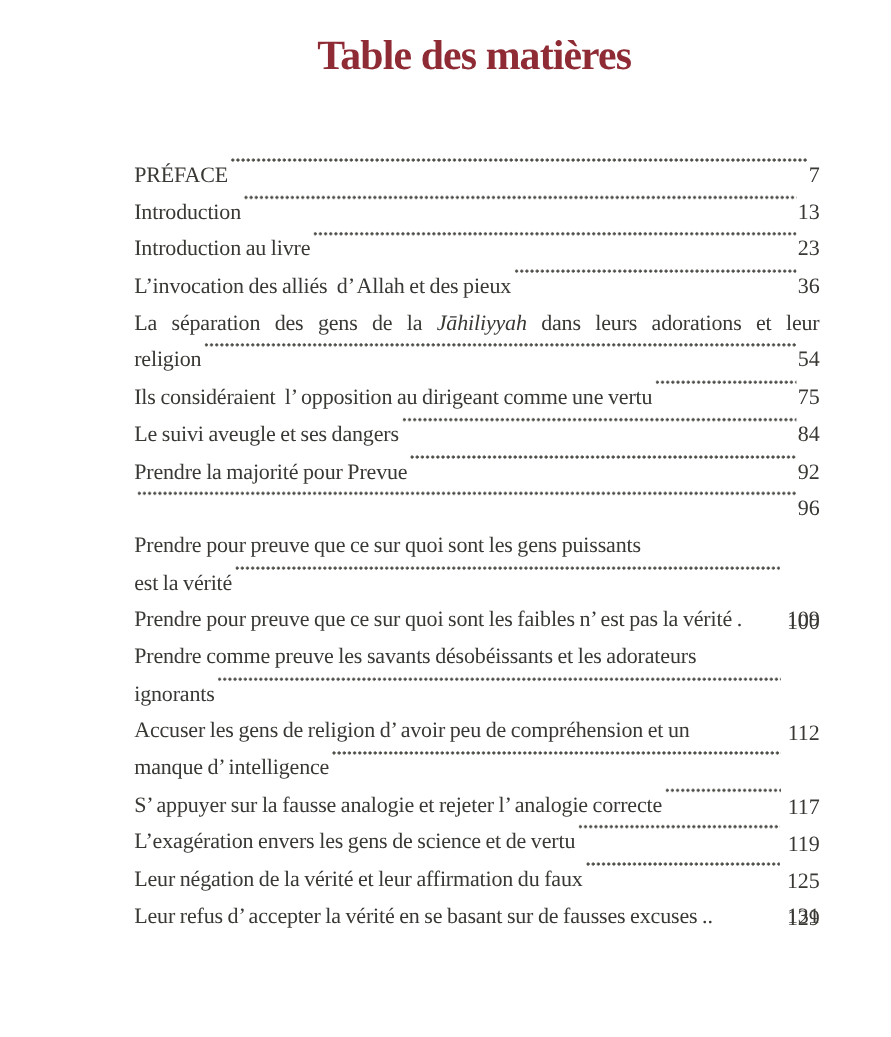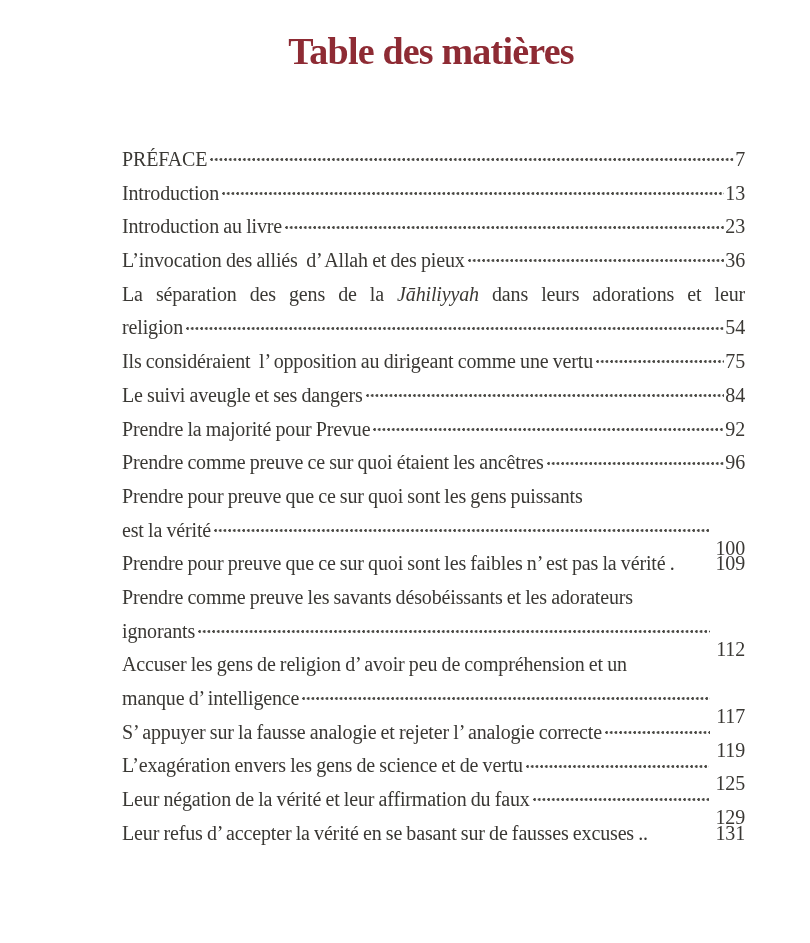--- a/index.html
+++ b/index.html
@@ -30,21 +30,21 @@
     position: absolute;
     left: 122px;
     top: 143px;
     width: 623px;
     font-size: 20px;
     letter-spacing: -0.15px;
     word-spacing: -0.6px;
   }
   .row {
     display: flex;
-    align-items: center;
+    align-items: flex-start;
     height: 33.7px;
     line-height: 33.7px;
   }
   .row .t { white-space: pre; flex: 0 0 auto; }
   .leader {
     flex: 1 1 auto;
     min-width: 4px;
     height: 5px;
     margin: 0 1px 0 3px;
     background-image: radial-gradient(circle at 1.6px 2.5px, #4a4944 1.15px, rgba(0,0,0,0) 1.6px);
@@ -122,21 +122,20 @@
       <span class="pg">84</span>
     </div>
 
     <div class="row">
       <span class="t">Prendre la majorité pour Prevue</span>
       <span class="leader"></span>
       <span class="pg">92</span>
     </div>
 
     <div class="row">
-      <span class="t">Prendre comme preuve ce sur quoi étaient les ancêtres</span>
       <span class="leader"></span>
       <span class="pg">96</span>
     </div>
 
     <div class="wrap-line">
       <span>Prendre pour preuve que ce sur quoi sont les gens puissants</span>
     </div>
 
     <div class="row">
       <span class="t">est la vérité</span>

